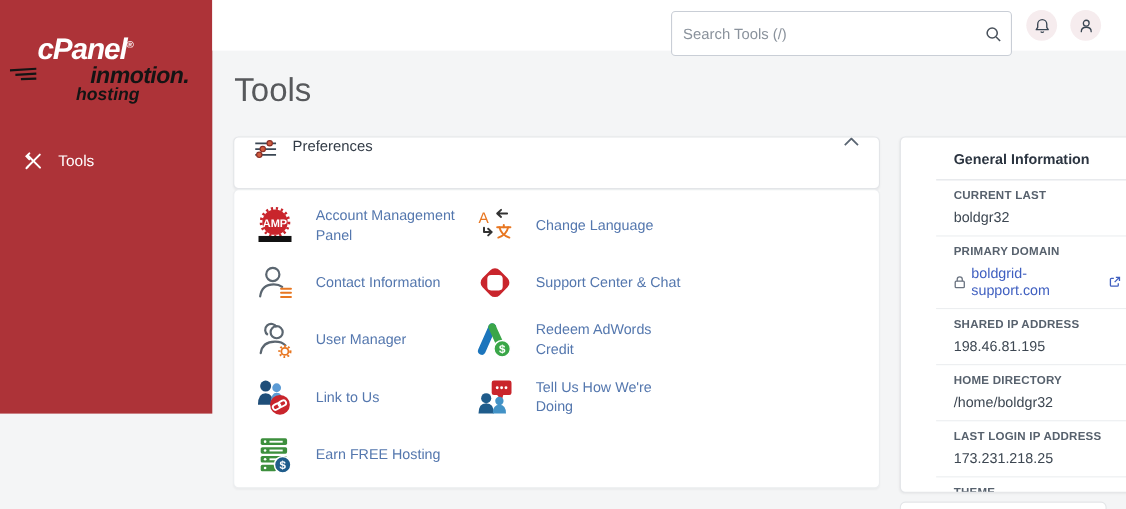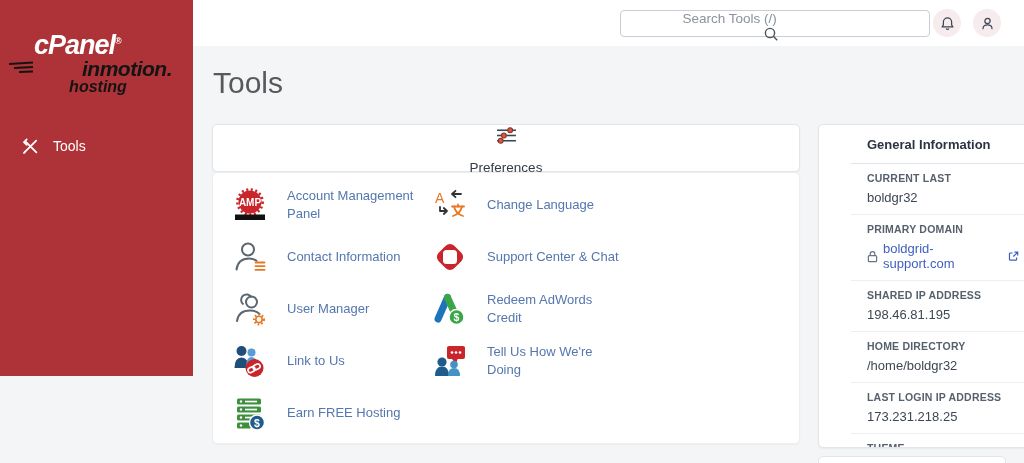--- a/index.html
+++ b/index.html
@@ -13,28 +13,28 @@
   .brand { position:absolute; left:28px; top:30px; width:144px; color:#fff; }
   .brand-line1 { font-size:27px; font-weight:bold; font-style:italic; letter-spacing:-1px; padding-left:6px; }
   .brand-reg { font-size:9px; vertical-align:super; font-style:normal; }
   .brand-line2 { display:flex; align-items:center; justify-content:flex-end; margin-top:-4px; }
   .brand-line2 .swoosh { margin-right:2px; }
   .brand-inmotion { font-size:21px; font-weight:800; font-style:italic; color:#141414; letter-spacing:-0.5px;margin-left:45px; }
   .brand-line3 { text-align:center; font-size:16px; font-style:italic; font-weight:600; color:#141414; margin-top:-3px; padding-right:4px; }
   .nav-item { position:absolute; left:0; top:131px; width:193px; height:30px; display:flex; align-items:center; gap:13px; padding-left:21px; color:#fff; font-size:14px; cursor:pointer; }
   
   .topbar { position:absolute; left:193px; top:0; width:831px; height:46px; background:#fff; }
-  .search-wrap { position:absolute; left:427px; top:10px; width:310px; height:27px; border:1px solid #c9ced6; border-radius:4px; background:#fff; display:flex; align-items:center; padding-right:8px;flex-direction:column; }
+  .search-wrap { position:absolute; left:417px; top:10px; width:310px; height:41px; border:1px solid #c9ced6; border-radius:4px; background:#fff; display:flex; align-items:center; padding-right:8px; }
   .search-wrap input { flex:1; border:none; outline:none; background:transparent; font-size:13.5px; color:#333; padding:0 10px; font-family:"Liberation Sans", sans-serif; }
   .search-wrap input::placeholder { color:#8a929c; }
   .round-btn { position:absolute; top:9px; width:28px; height:28px; border-radius:50%; background:#f6ecee; border:none; display:flex; align-items:center; justify-content:center; cursor:pointer; }
   .btn-bell { left:740px; } .btn-user { left:780px; }
   
   .page-title { position:absolute; left:213px; top:66px; font-size:30px; font-weight:300; color:#57595c; }
-  .pref-card { position:absolute; left:212px; top:124px; width:588px; height:48px; background:#fff; border:1px solid #e3e5e8; border-radius:5px; box-shadow:0 1px 2px rgba(0,0,0,.05); display:flex; align-items:center; gap:14px; padding:0 18px; cursor:pointer;flex-direction:column; }
+  .pref-card { position:absolute; left:212px; top:124px; width:588px; height:48px; background:#fff; border:1px solid #e3e5e8; border-radius:5px; box-shadow:0 1px 2px rgba(0,0,0,.05); display:flex; align-items:flex-start; gap:14px; padding:0 18px; cursor:pointer; }
   .pref-title { font-size:13.5px; color:#333c47; }
   .pref-chevron { margin-left:auto; display:flex; }
   .grid-card { position:absolute; left:212px; top:172px; width:588px; height:272px; background:#fff; border:1px solid #eceef0; border-radius:5px; box-shadow:0 1px 2px rgba(0,0,0,.04); padding:6px 0 0 20px; }
   .tools-grid { display:grid; grid-template-columns:200px 1fr; }
   .tool-item { display:flex; align-items:center; gap:20px; height:52px; cursor:pointer; }
   .tool-icon { width:34px; height:34px; flex:none; }
   .tool-label { font-size:13px; line-height:1.4; color:#5477ae; max-width:132px; }
   
   .right-card { position:absolute; left:818px; top:124px; width:218px; height:324px; background:#fff; border:1px solid #e3e5e8; border-radius:5px; box-shadow:0 1px 2px rgba(0,0,0,.05); overflow:hidden;padding-left:32px; }
   .right-title { padding:12px 16px 11px; font-size:13px; font-weight:bold; color:#2b3440; border-bottom:1px solid #dfe2e6; }

